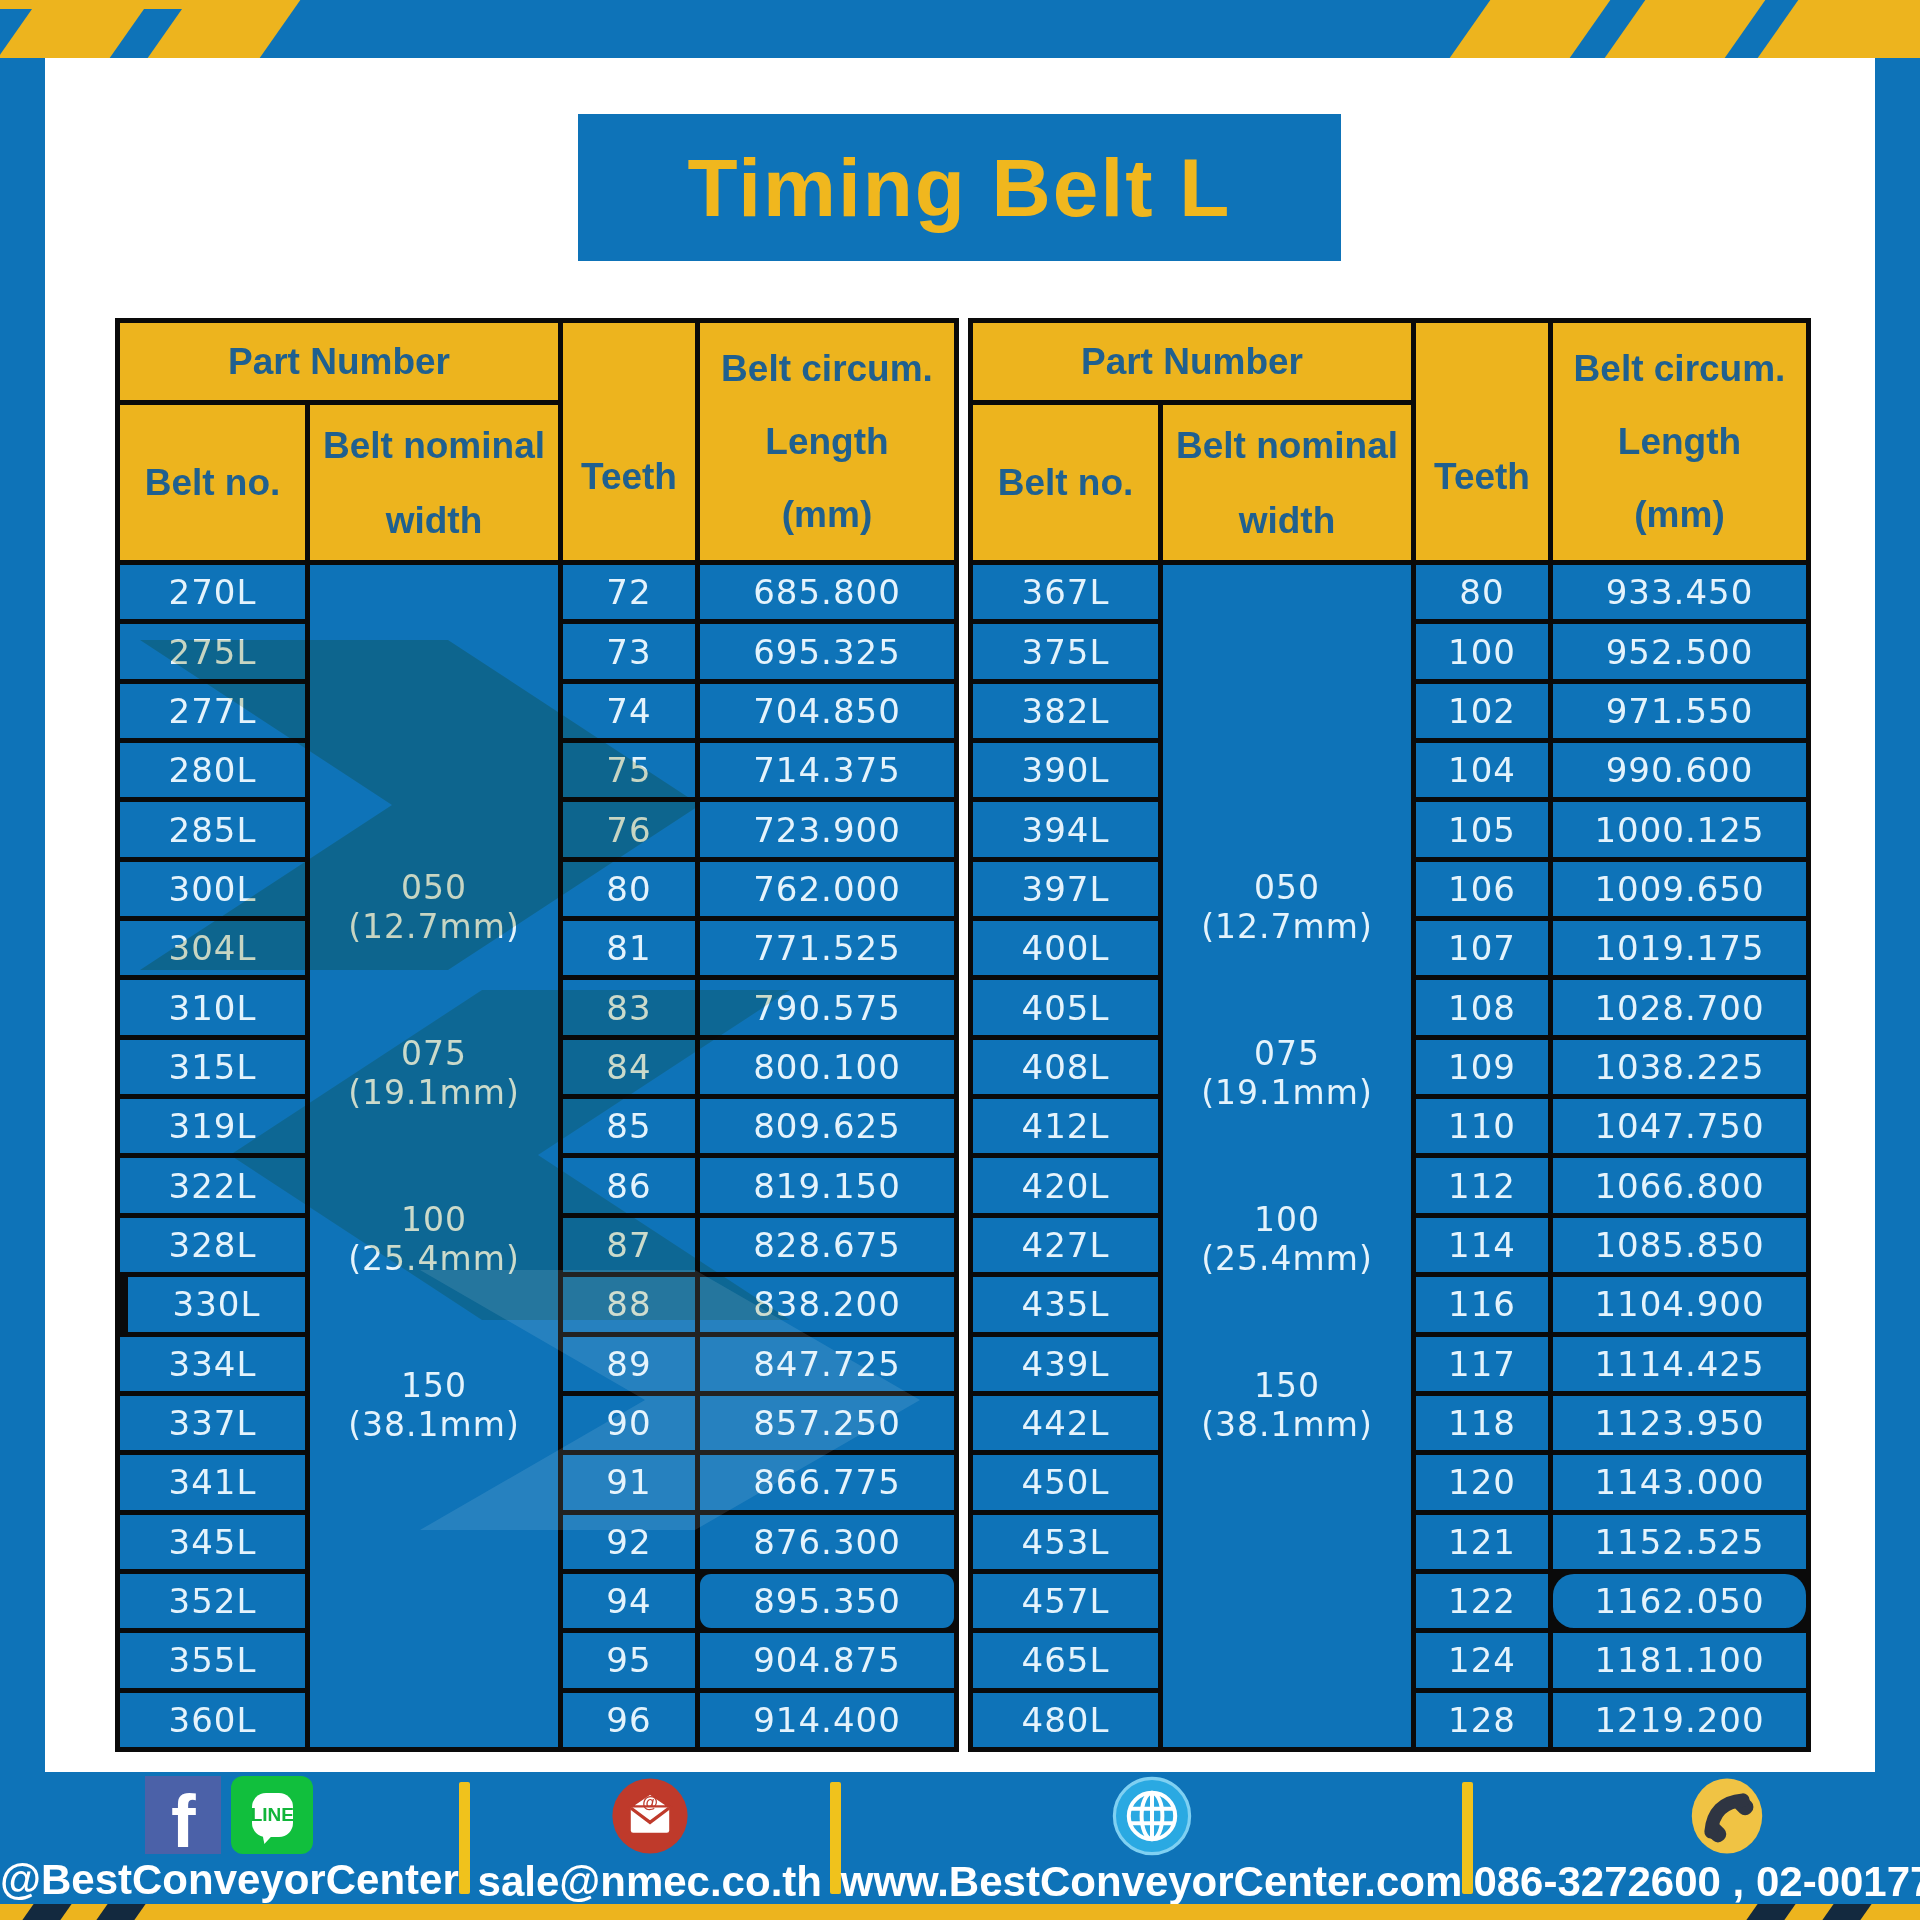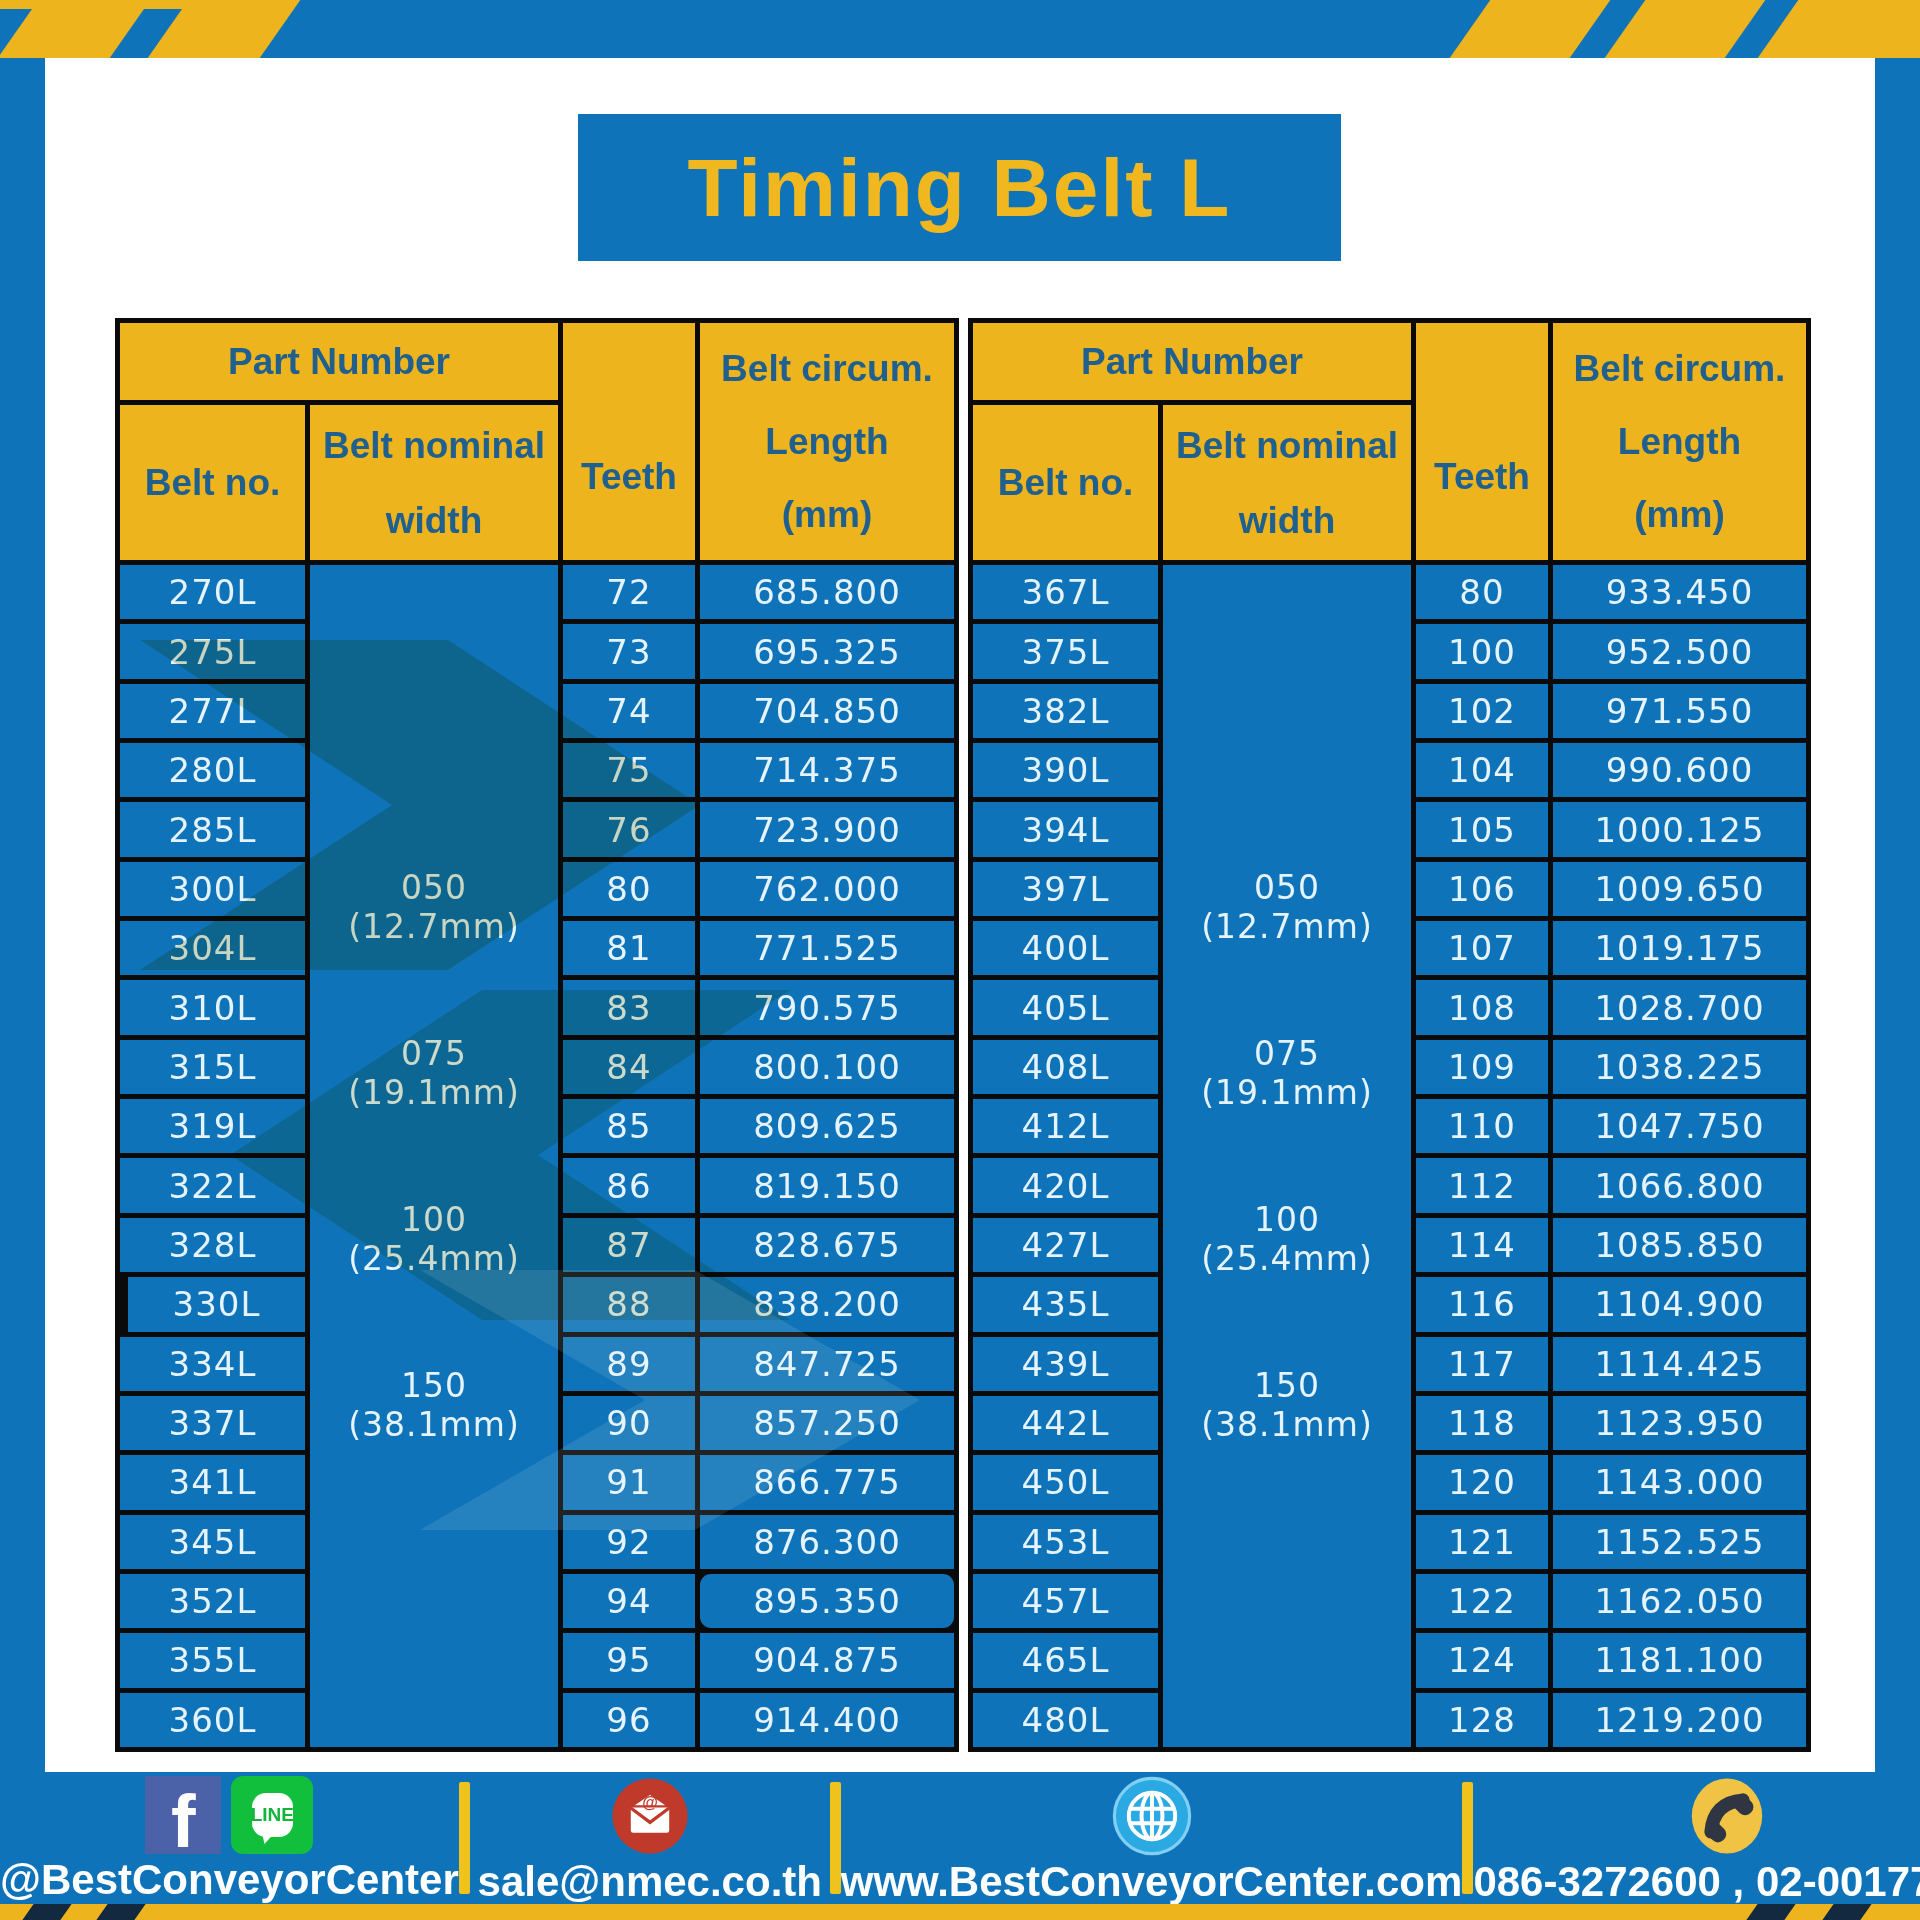--- a/index.html
+++ b/index.html
@@ -243,21 +243,21 @@
       <div class="cell data" style="grid-area: 17 / 3;">118</div>
       <div class="cell data" style="grid-area: 17 / 4;">1123.950</div>
       <div class="cell data" style="grid-area: 18 / 1;">450L</div>
       <div class="cell data" style="grid-area: 18 / 3;">120</div>
       <div class="cell data" style="grid-area: 18 / 4;">1143.000</div>
       <div class="cell data" style="grid-area: 19 / 1;">453L</div>
       <div class="cell data" style="grid-area: 19 / 3;">121</div>
       <div class="cell data" style="grid-area: 19 / 4;">1152.525</div>
       <div class="cell data" style="grid-area: 20 / 1;">457L</div>
       <div class="cell data" style="grid-area: 20 / 3;">122</div>
-      <div class="cell data" style="grid-area: 20 / 4;">1162.050</div>
+      <div class="cell data" style="grid-area: 20 / 4; border-radius: 21px;">1162.050</div>
       <div class="cell data" style="grid-area: 21 / 1;">465L</div>
       <div class="cell data" style="grid-area: 21 / 3;">124</div>
       <div class="cell data" style="grid-area: 21 / 4;">1181.100</div>
       <div class="cell data" style="grid-area: 22 / 1;">480L</div>
       <div class="cell data" style="grid-area: 22 / 3;">128</div>
       <div class="cell data" style="grid-area: 22 / 4;">1219.200</div>
     </div>
 
   <div class="wm wm1"></div>
   <div class="wm wm2"></div>

